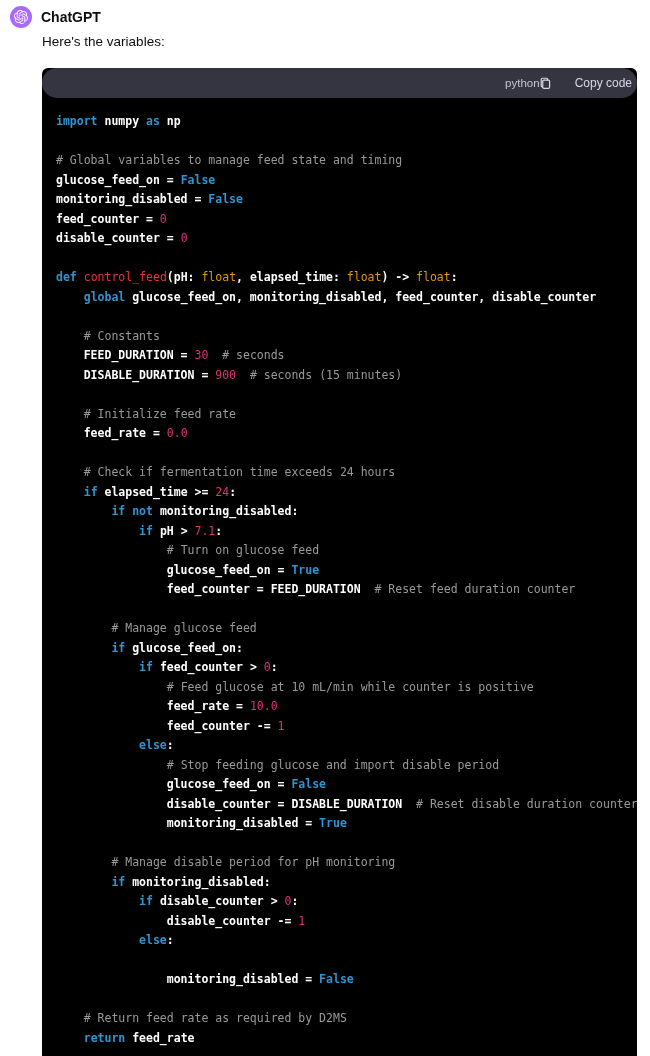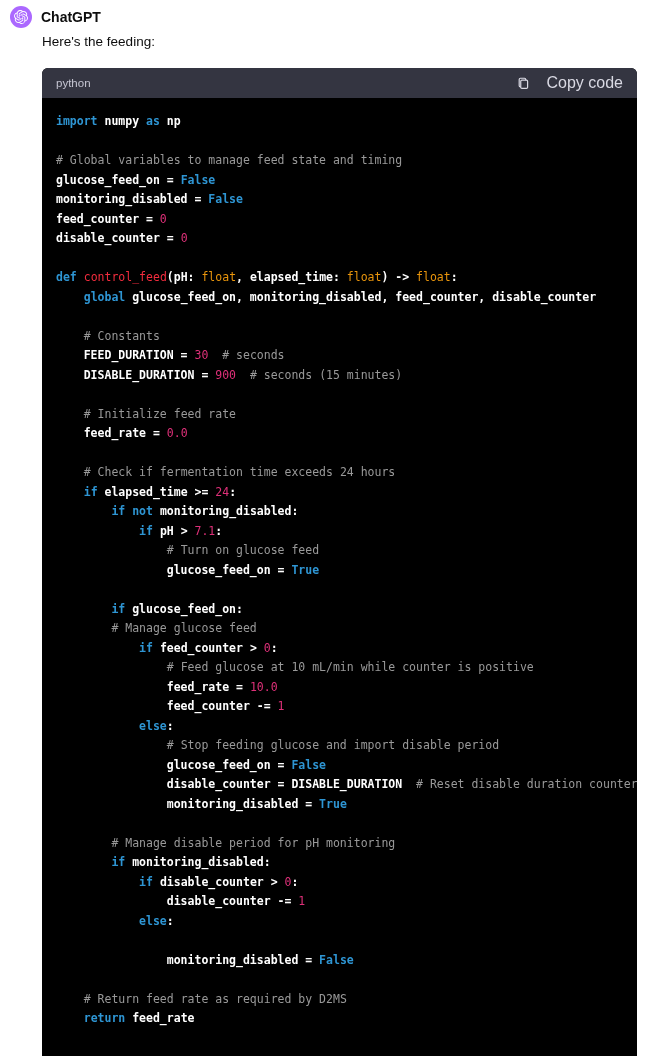--- a/index.html
+++ b/index.html
@@ -52,36 +52,37 @@
     height: 988px;
     border-radius: 6px 6px 0 0;
     overflow: hidden;
     background: #000000;
   }
   .code-header {
     height: 30px;
     background: #343541;
     display: flex;
     align-items: center;
-    justify-content: space-between;
-    padding: 0 14px;
+    justify-content: flex-end;
+    padding: 0 5px;
     box-sizing: border-box;
+    border-radius: 15px;
   }
   .lang-label {
     font-size: 11.5px;
     color: #c5c5d2;
   }
   .copy-btn {
     display: flex;
     align-items: center;
-    gap: 17px;
+    gap: 23px;
     background: none;
     border: none;
     padding: 0;
-    font-size: 16px;
+    font-size: 12px;
     color: #d9d9e3;
     font-family: "Liberation Sans", sans-serif;
     cursor: pointer;
   }
   .copy-btn svg { width: 12px; height: 13px; stroke: #d9d9e3; fill: none; stroke-width: 1.4; }
   .code-pre {
     padding: 14px 0 14px 14px;
     font-family: "DejaVu Sans Mono", monospace;
     font-size: 11.5px;
     line-height: 19.5px;
@@ -107,21 +108,21 @@
   <div class="avatar">
     <span style="display:flex">
       <svg viewBox="0 0 24 24" xmlns="http://www.w3.org/2000/svg">
           <path d="M22.2819 9.8211a5.9847 5.9847 0 0 0-.5157-4.9108 6.0462 6.0462 0 0 0-6.5098-2.9A6.0651 6.0651 0 0 0 4.9807 4.1818a5.9847 5.9847 0 0 0-3.9977 2.9 6.0462 6.0462 0 0 0 .7427 7.0966 5.98 5.98 0 0 0 .511 4.9107 6.051 6.051 0 0 0 6.5146 2.9001A5.9847 5.9847 0 0 0 13.2599 24a6.0557 6.0557 0 0 0 5.7718-4.2058 5.9894 5.9894 0 0 0 3.9977-2.9001 6.0557 6.0557 0 0 0-.7475-7.073zM13.2599 22.4311a4.4755 4.4755 0 0 1-2.8764-1.0408l.1419-.0804 4.7783-2.7582a.7948.7948 0 0 0 .3927-.6813v-6.7369l2.02 1.1686a.071.071 0 0 1 .038.0615v5.5826a4.504 4.504 0 0 1-4.4945 4.4944zm-9.6607-4.1254a4.4708 4.4708 0 0 1-.5346-3.0137l.142.0852 4.783 2.7582a.7712.7712 0 0 0 .7806 0l5.8428-3.3685v2.3324a.0804.0804 0 0 1-.0332.0615L9.74 19.9502a4.4992 4.4992 0 0 1-6.1408-1.6464zM2.3408 7.8956a4.485 4.485 0 0 1 2.3655-1.9728V11.6a.7664.7664 0 0 0 .3879.6765l5.8144 3.3543-2.0201 1.1685a.0757.0757 0 0 1-.071 0l-4.8303-2.7865A4.504 4.504 0 0 1 2.3408 7.8956zm16.5963 3.8558L13.1038 8.364 15.1192 7.2a.0757.0757 0 0 1 .071 0l4.8303 2.7913a4.4944 4.4944 0 0 1-.6765 8.1042v-5.6772a.79.79 0 0 0-.407-.667zm2.0107-3.0231l-.142-.0852-4.7735-2.7818a.7759.7759 0 0 0-.7854 0L9.409 9.2297V6.8974a.0662.0662 0 0 1 .0284-.0615l4.8303-2.7866a4.4992 4.4992 0 0 1 6.6802 4.66zM8.3065 12.863l-2.02-1.1638a.0804.0804 0 0 1-.038-.0567V6.0742a4.4992 4.4992 0 0 1 7.3757-3.4537l-.142.0805L8.704 5.459a.7948.7948 0 0 0-.3927.6813zm1.0976-2.3654l2.602-1.4998 2.6069 1.4998v2.9994l-2.5974 1.4997-2.6067-1.4997Z"></path>
         </svg>
     </span>
   </div>
 
   <div class="sender">ChatGPT</div>
 
-  <div class="msg-text">Here's the feeding:</div>
+  <div class="msg-text">Here's the variables:</div>
 
   <div class="code-block">
     <div class="code-header">
       <span class="lang-label">python</span>
       <button class="copy-btn">
         <span style="display:flex">
           <svg viewBox="0 0 14 15">
               <rect x="3.2" y="3.6" width="8" height="9.6" rx="1.4"></rect>
               <path d="M10.2 3.6 V2.8 a1.4 1.4 0 0 0 -1.4 -1.4 H4 a1.4 1.4 0 0 0 -1.4 1.4 v7.4 a1.4 1.4 0 0 0 1.4 1.4 h.6" transform="translate(-1.2,0)"></path>
             </svg>
@@ -147,23 +148,24 @@
         <div class="code-line">&nbsp;</div>
         <div class="code-line"><span class="tok-p">    </span><span class="tok-c"># Initialize feed rate</span></div>
         <div class="code-line"><span class="tok-p">    feed_rate = </span><span class="tok-n">0.0</span></div>
         <div class="code-line">&nbsp;</div>
         <div class="code-line"><span class="tok-p">    </span><span class="tok-c"># Check if fermentation time exceeds 24 hours</span></div>
         <div class="code-line"><span class="tok-p">    </span><span class="tok-k">if</span><span class="tok-p"> elapsed_time &gt;= </span><span class="tok-n">24</span><span class="tok-p">:</span></div>
         <div class="code-line"><span class="tok-p">        </span><span class="tok-k">if</span><span class="tok-p"> </span><span class="tok-k">not</span><span class="tok-p"> monitoring_disabled:</span></div>
         <div class="code-line"><span class="tok-p">            </span><span class="tok-k">if</span><span class="tok-p"> pH &gt; </span><span class="tok-n">7.1</span><span class="tok-p">:</span></div>
         <div class="code-line"><span class="tok-p">                </span><span class="tok-c"># Turn on glucose feed</span></div>
         <div class="code-line"><span class="tok-p">                glucose_feed_on = </span><span class="tok-k">True</span></div>
+        <div class="code-line"><span class="tok-p">                feed_counter = FEED_DURATION  </span><span class="tok-c"># Reset feed duration counter</span></div>
         <div class="code-line">&nbsp;</div>
+        <div class="code-line"><span class="tok-p">        </span><span class="tok-c"># Manage glucose feed</span></div>
         <div class="code-line"><span class="tok-p">        </span><span class="tok-k">if</span><span class="tok-p"> glucose_feed_on:</span></div>
-        <div class="code-line"><span class="tok-p">        </span><span class="tok-c"># Manage glucose feed</span></div>
         <div class="code-line"><span class="tok-p">            </span><span class="tok-k">if</span><span class="tok-p"> feed_counter &gt; </span><span class="tok-n">0</span><span class="tok-p">:</span></div>
         <div class="code-line"><span class="tok-p">                </span><span class="tok-c"># Feed glucose at 10 mL/min while counter is positive</span></div>
         <div class="code-line"><span class="tok-p">                feed_rate = </span><span class="tok-n">10.0</span></div>
         <div class="code-line"><span class="tok-p">                feed_counter -= </span><span class="tok-n">1</span></div>
         <div class="code-line"><span class="tok-p">            </span><span class="tok-k">else</span><span class="tok-p">:</span></div>
         <div class="code-line"><span class="tok-p">                </span><span class="tok-c"># Stop feeding glucose and import disable period</span></div>
         <div class="code-line"><span class="tok-p">                glucose_feed_on = </span><span class="tok-k">False</span></div>
         <div class="code-line"><span class="tok-p">                disable_counter = DISABLE_DURATION  </span><span class="tok-c"># Reset disable duration counter</span></div>
         <div class="code-line"><span class="tok-p">                monitoring_disabled = </span><span class="tok-k">True</span></div>
         <div class="code-line">&nbsp;</div>

